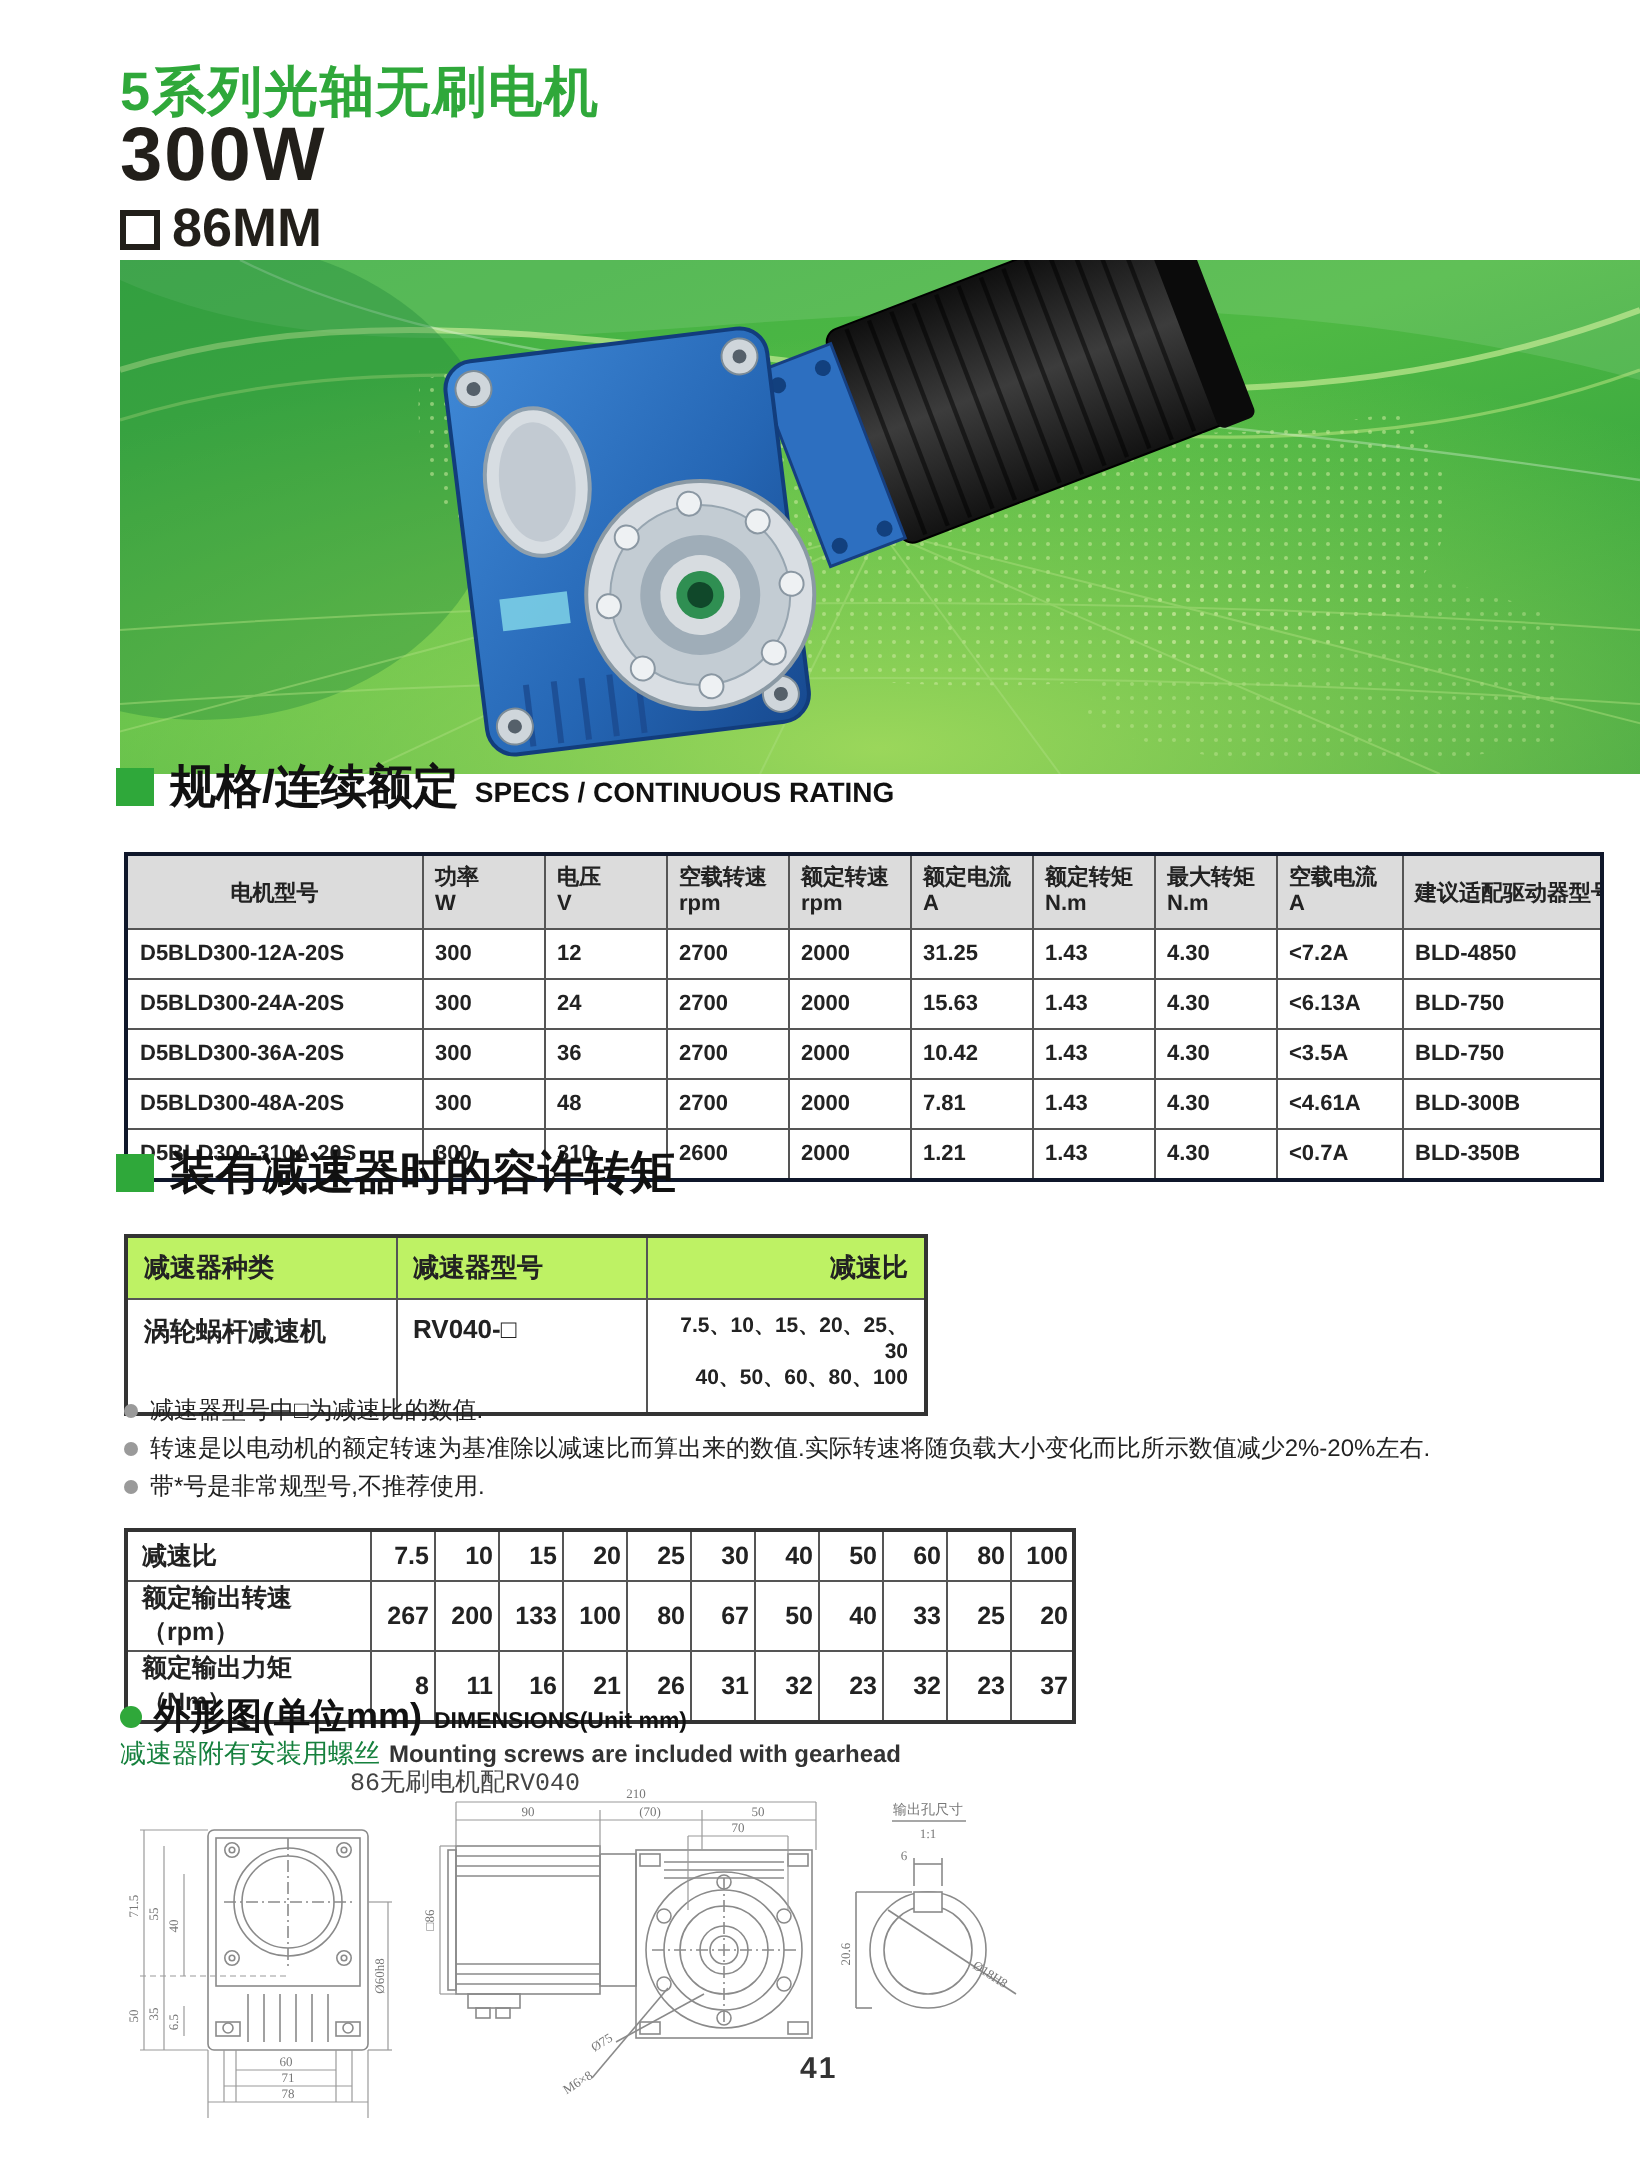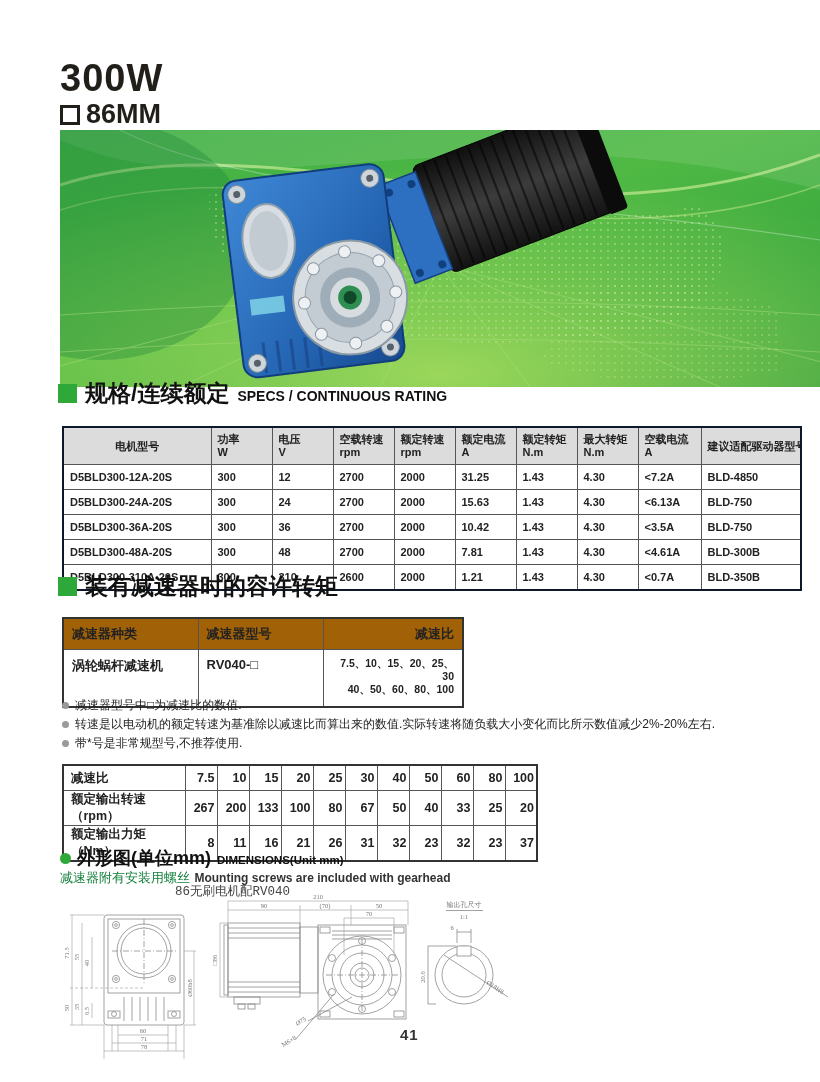--- a/index.html
+++ b/index.html
@@ -33,21 +33,21 @@
   .t1 th,.t1 td{border:1px solid #555;font-size:11px;font-weight:600;color:#222;
                 padding:2px 6px;text-align:left;overflow:hidden;white-space:nowrap;}
   .t1 th{background:#dcdcdc;height:32px;vertical-align:middle;font-weight:600;}
   .t1 td{height:20px;}
   .t1{border:2px solid #0f172a;}
   .th2{display:block;line-height:13px;}
   .th-center{text-align:center !important;}
 
   .t2{left:62px;top:617px;width:400px;border:2px solid #333;}
   .t2 th,.t2 td{border:1px solid #555;font-size:13px;color:#222;padding:3px 8px;}
-  .t2 th{height:24px;text-align:left;font-weight:600;background:#a16207;}
+  .t2 th{height:24px;text-align:left;font-weight:600;background:#bef264;}
   .t2 .th-right{text-align:right;}
   .t2 td{height:46px;vertical-align:top;padding-top:7px;font-weight:600;}
   .t2 .ratios{font-size:10.5px;text-align:right;line-height:14px;font-weight:600;margin-left:13px;}
 
   .t3{left:62px;top:764px;width:474px;border:2px solid #333;}
   .t3 td{border:1px solid #555;font-size:12.5px;font-weight:600;color:#222;height:24px;
          text-align:right;padding:0 2px;}
   .t3 td.rl{text-align:left;padding-left:7px;}
 
   
@@ -70,20 +70,21 @@
   .drawing{left:56px;top:893px;}
   .drawing text{font-family:"Liberation Serif","DejaVu Serif",serif;fill:#777;}
 
   .page-num{left:400px;top:1026px;font-size:15px;font-weight:600;color:#333;letter-spacing:1px;}
 </style>
 </head>
 <body>
 
 <div class="page">
 
+  <div class="abs series-title">5系列光轴无刷电机</div>
   <div class="abs power-title">300W</div>
   <div class="abs frame-line">
     <span class="frame-square"></span>
     <span class="frame-text">86MM</span>
   </div>
 
   <div class="abs banner">
     <svg width="760" height="257" viewBox="0 0 760 257">
       <defs>
         <linearGradient id="bgG" x1="0" y1="0" x2="1" y2="1">

